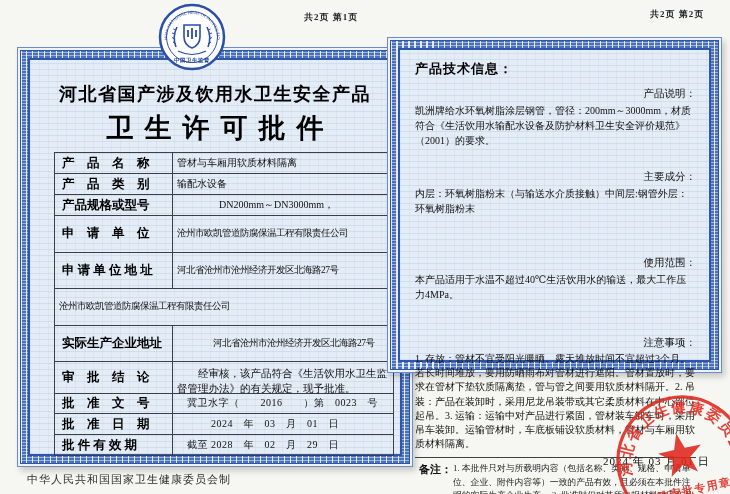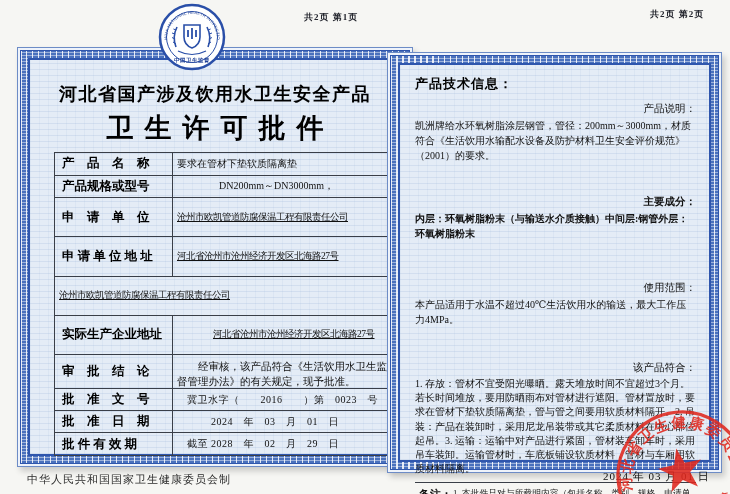--- a/index.html
+++ b/index.html
@@ -34,21 +34,21 @@
   .p1-title2{margin-top:4px;text-align:center;font-size:27px;font-weight:bold;letter-spacing:11px;text-indent:11px;color:#000;}
   .cert-table{position:absolute;left:24px;right:6px;top:92px;height:302px;
               display:flex;flex-direction:column;border:1px solid #3a3f48;background:rgba(255,255,255,.0);}
   .row{display:flex;border-bottom:1px solid #3a3f48;min-height:0;}
   .row:last-child{border-bottom:none;}
   .lbl{width:118px;flex:0 0 118px;border-right:1px solid #3a3f48;
        display:flex;align-items:center;padding:0 7px;box-sizing:border-box;
        font-weight:bold;font-size:12.5px;color:#000;white-space:nowrap;}
   .val{flex:1;display:flex;align-items:center;padding:0 4px;box-sizing:border-box;
        font-size:10px;color:#111;}
-  .val-sm{font-size:9.5px;letter-spacing:-0.5px;white-space:nowrap;text-decoration:underline;}
+  .val-sm{font-size:9.5px;letter-spacing:-0.5px;white-space:nowrap;}
   .val-para{display:block;padding-top:4px;font-size:10.5px;line-height:1.45;text-indent:2em;}
   .val-center{justify-content:flex-start;padding-left:14px;letter-spacing:.5px;}
   .footer-note{position:absolute;left:27px;top:472px;font-size:11px;color:#2b2b2b;letter-spacing:1px;}
 
   
   .p2-content{position:absolute;left:15px;right:13px;top:10px;bottom:8px;font-size:10px;color:#111;}
   .p2-heading{font-size:13px;font-weight:bold;letter-spacing:1px;color:#000;}
   .sec-title{font-size:10.5px;margin-top:0;color:#111;text-align:right;}
   .sec-body{font-size:10px;line-height:1.5;margin-top:2px;color:#111;}
   .sec{margin-top:0;}
@@ -74,21 +74,25 @@
   <div class="page" style="left:17px;top:47px;width:396px;height:420px;">
     <div class="band">
       <div class="frame">
 
         <div class="p1-title1">河北省国产涉及饮用水卫生安全产品</div>
         <div class="p1-title2">卫生许可批件</div>
 
         <div class="cert-table">
           <div class="row" style="flex:22 0 0;">
             <div class="lbl">产　品　名　称</div>
-            <div class="val">要求在管材下垫软质隔离垫</div>
+            <div class="val">管材与车厢用软质材料隔离</div>
+          </div>
+          <div class="row" style="flex:22 0 0;">
+            <div class="lbl">产　品　类　别</div>
+            <div class="val">输配水设备</div>
           </div>
           <div class="row" style="flex:22 0 0;gap:42px;">
             <div class="lbl">产品规格或型号</div>
             <div class="val">DN200mm～DN3000mm，</div>
           </div>
           <div class="row" style="flex:39 0 0;">
             <div class="lbl">申　请　单　位</div>
             <div class="val val-sm">沧州市欧凯管道防腐保温工程有限责任公司</div>
           </div>
           <div class="row" style="flex:39 0 0;">
@@ -142,44 +146,44 @@
 
       <path d="M 26,22 h 16 v 12 q 0,8 -8,11 q -8,-3 -8,-11 z" fill="#ffffff" stroke="#2a4fa8" stroke-width="1.6"></path>
       <path d="M 30,34 v -7 M 34,36 v -11 M 38,34 v -7" stroke="#2a4fa8" stroke-width="1.8" fill="none"></path>
       <path d="M 20,48 Q 34,55 48,48" fill="none" stroke="#2a4fa8" stroke-width="1.2"></path>
       <text x="34" y="59" font-size="5.4" fill="#1d3f96" text-anchor="middle" font-weight="bold" letter-spacing="0.6">中国卫生监督</text>
     </svg>
   </div>
 
   <div class="footer-note">中华人民共和国国家卫生健康委员会制</div>
 
-  <div class="page" style="left:387px;top:52px;width:335px;height:421px;">
+  <div class="page" style="left:387px;top:37px;width:335px;height:336px;">
     <div class="band">
       <div class="frame">
         <div class="p2-content">
 
           <div class="p2-heading">产品技术信息：</div>
 
           <div class="sec" style="margin-top:9px;">
             <div class="sec-title">产品说明：</div>
             <div class="sec-body">凯洲牌给水环氧树脂涂层钢管，管径：200mm～3000mm，材质符合《生活饮用水输配水设备及防护材料卫生安全评价规范》（2001）的要求。</div>
           </div>
 
-          <div class="sec" style="margin-top:32px;font-weight:bold;">
+          <div class="sec" style="margin-top:22px;">
             <div class="sec-title">主要成分：</div>
             <div class="sec-body">内层：环氧树脂粉末（与输送水介质接触）中间层:钢管外层：环氧树脂粉末</div>
           </div>
 
           <div class="sec" style="margin-top:40px;">
             <div class="sec-title">使用范围：</div>
             <div class="sec-body">本产品适用于水温不超过40℃生活饮用水的输送，最大工作压力4MPa。</div>
           </div>
 
           <div class="sec" style="margin-top:34px;">
-            <div class="sec-title">该产品符合：</div>
+            <div class="sec-title">注意事项：</div>
             <div class="sec-body" style="line-height:1.42;">1. 存放：管材不宜受阳光曝晒。露天堆放时间不宜超过3个月。若长时间堆放，要用防晒雨布对管材进行遮阳。管材置放时，要求在管材下垫软质隔离垫，管与管之间要用软质材料隔开。2. 吊装：产品在装卸时，采用尼龙吊装带或其它柔质材料在中心部位起吊。3. 运输：运输中对产品进行紧固，管材装车卸车时，采用吊车装卸。运输管材时，车底板铺设软质材料，管材与车厢用软质材料隔离。</div>
           </div>
 
           <div class="remarks">
             <div class="r-lbl">备注：</div>
             <div class="r-body">1. 本批件只对与所载明内容（包括名称、类别、规格、申请单位、企业、附件内容等）一致的产品有效，且必须在本批件注明的实际生产企业生产。 2. 批准时仅对其所申报材料对应产品的卫生安全性进行了审核，未对其所宣传的功能和其他质量问题进行评价。</div>
           </div>
 
           <div class="date-line">2024  年  03  月  01  日</div>
 

